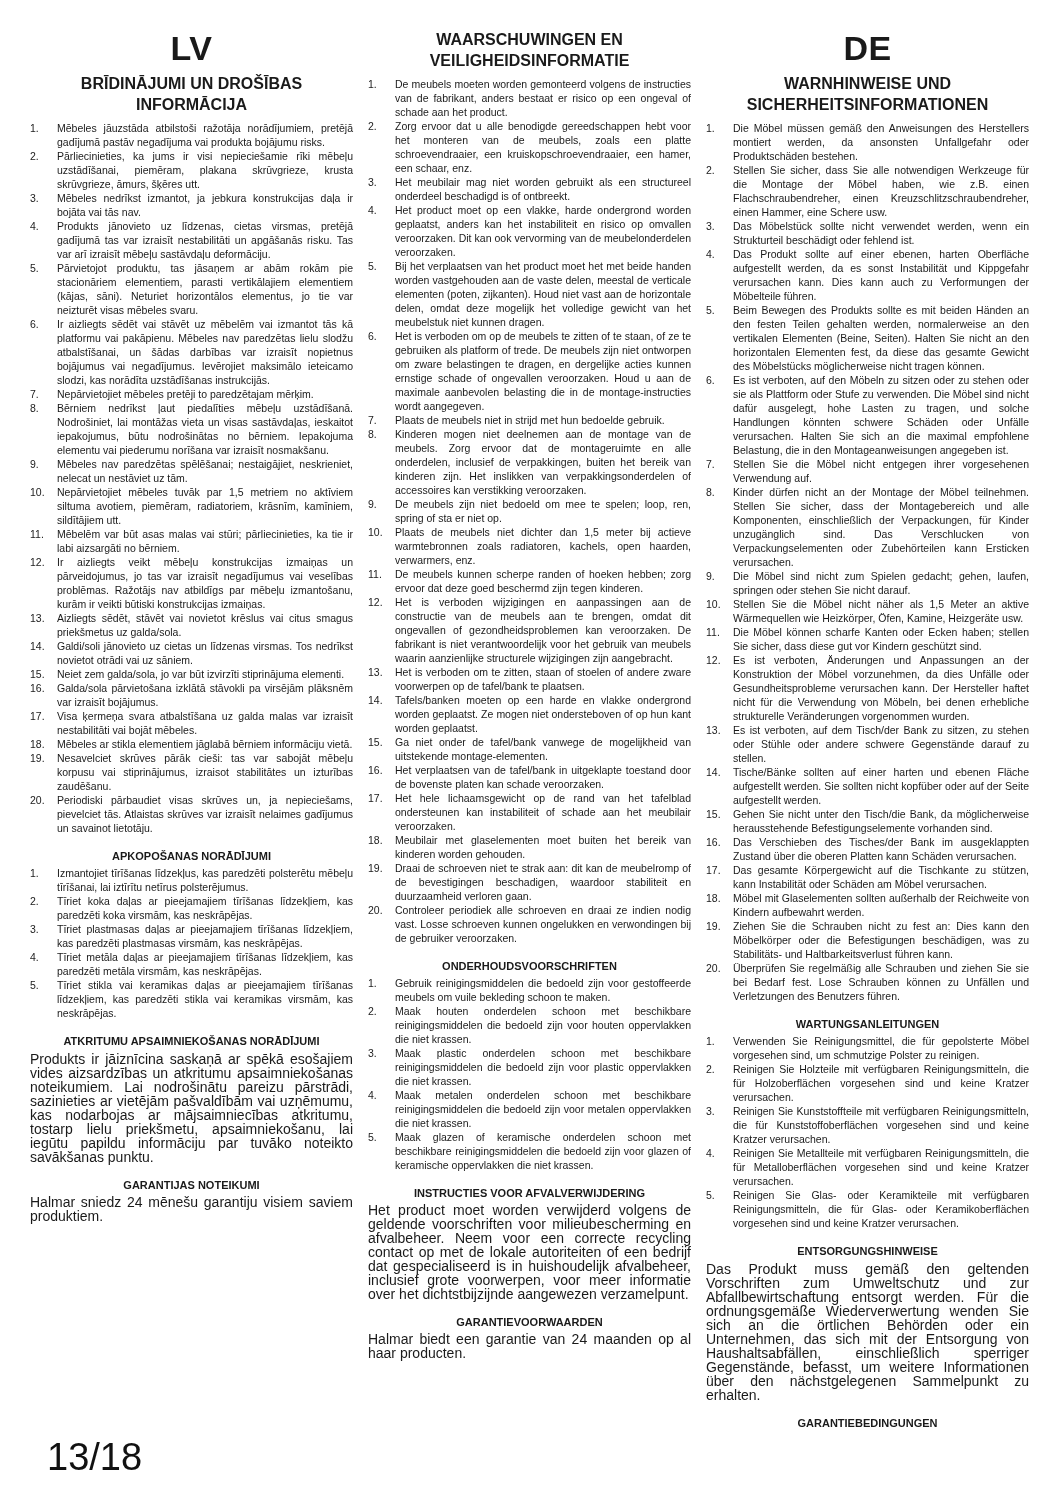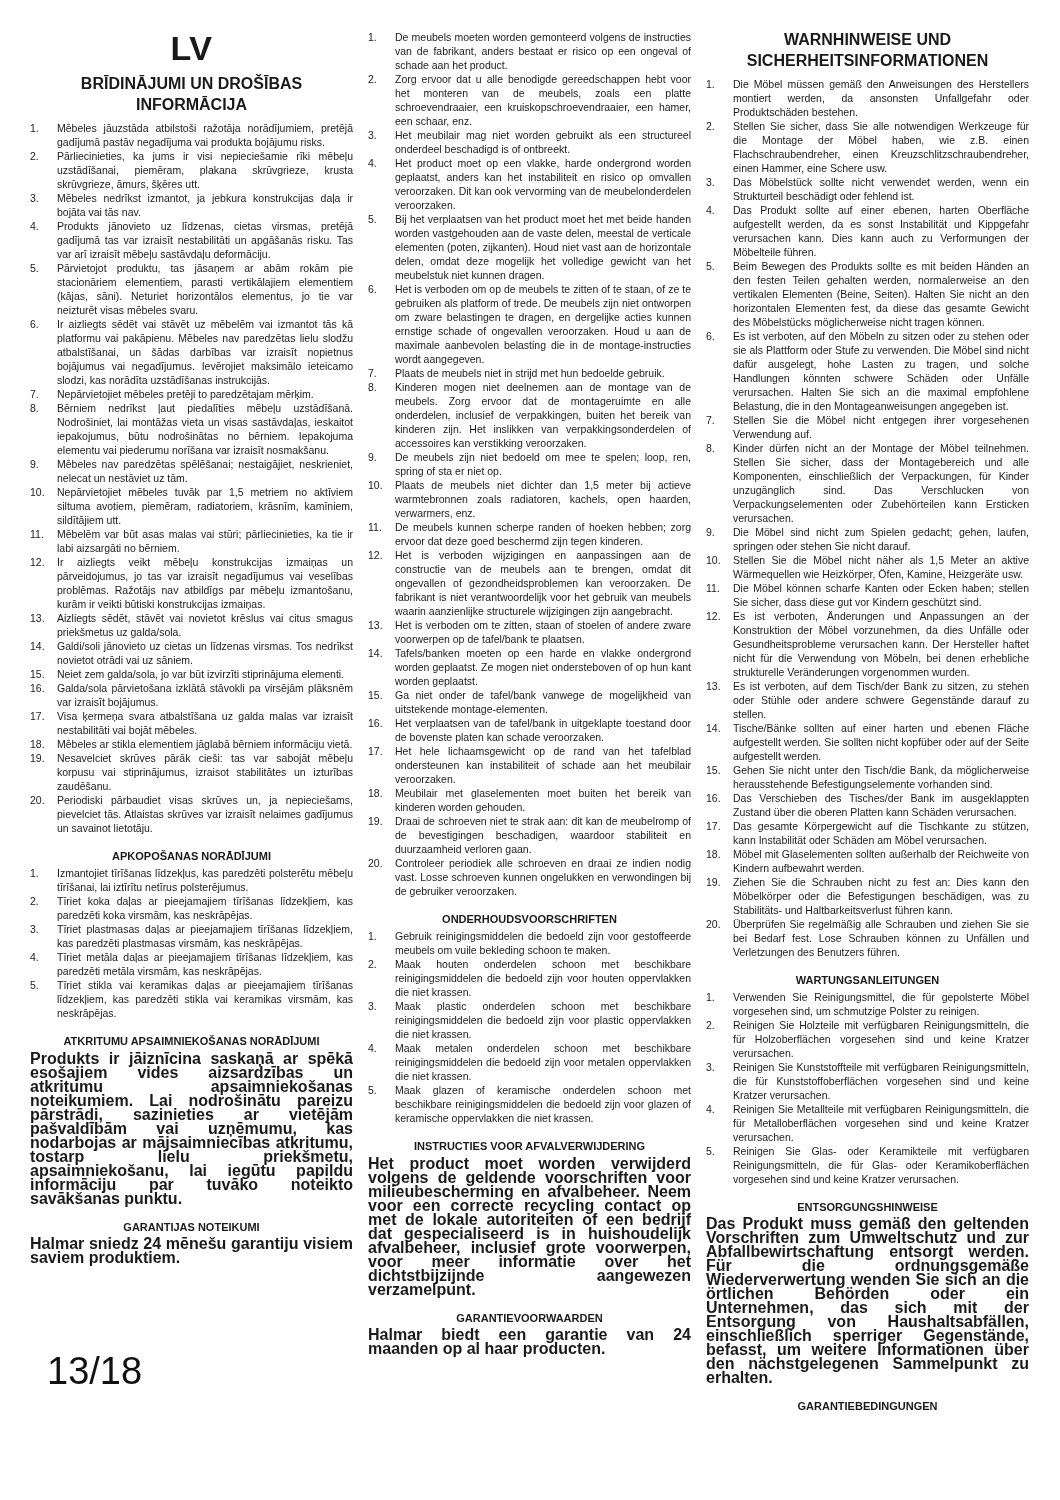--- a/index.html
+++ b/index.html
@@ -28,23 +28,23 @@
   }
   .num-list { list-style: none; }
   .num-item { display: flex; }
   .num {
     flex: 0 0 27px; font-size: 10.5px; line-height: 14px;
   }
   .txt {
     flex: 1; font-size: 10.5px; line-height: 14px;
     text-align: justify;
   }
-  .para { font-size: 16px; line-height: 14px; text-align: justify; font-weight: bold; }
+  .para { font-size: 14px; line-height: 14px; text-align: justify; }
   .page-number {
-    position: absolute; left: 47px; top: 1350px;
+    position: absolute; left: 47px; top: 1436px;
     font-size: 38px; font-weight: 400; color: #111;
   }
 </style>
 </head>
 <body>
 
 <div class="page">
   <div class="columns" id="columns-root">
       <section class="column">
         <h1 class="lang-title">LV</h1>
@@ -153,20 +153,21 @@
             <span class="num">5.</span>
             <span class="txt">Tīriet stikla vai keramikas daļas ar pieejamajiem tīrīšanas līdzekļiem, kas paredzēti stikla vai keramikas virsmām, kas neskrāpējas.</span>
           </li>
         </ol>
         <h3 class="sub-heading">ATKRITUMU APSAIMNIEKOŠANAS NORĀDĪJUMI</h3>
         <p class="para">Produkts ir jāiznīcina saskaņā ar spēkā esošajiem vides aizsardzības un atkritumu apsaimniekošanas noteikumiem. Lai nodrošinātu pareizu pārstrādi, sazinieties ar vietējām pašvaldībām vai uzņēmumu, kas nodarbojas ar mājsaimniecības atkritumu, tostarp lielu priekšmetu, apsaimniekošanu, lai iegūtu papildu informāciju par tuvāko noteikto savākšanas punktu.</p>
         <h3 class="sub-heading">GARANTIJAS NOTEIKUMI</h3>
         <p class="para">Halmar sniedz 24 mēnešu garantiju visiem saviem produktiem.</p>
       </section>
       <section class="column">
+        <h2 class="main-heading">WAARSCHUWINGEN EN VEILIGHEIDSINFORMATIE</h2>
         <ol class="num-list">
           <li class="num-item">
             <span class="num">1.</span>
             <span class="txt">De meubels moeten worden gemonteerd volgens de instructies van de fabrikant, anders bestaat er risico op een ongeval of schade aan het product.</span>
           </li>
           <li class="num-item">
             <span class="num">2.</span>
             <span class="txt">Zorg ervoor dat u alle benodigde gereedschappen hebt voor het monteren van de meubels, zoals een platte schroevendraaier, een kruiskopschroevendraaier, een hamer, een schaar, enz.</span>
           </li>
           <li class="num-item">
@@ -264,20 +265,21 @@
             <span class="num">5.</span>
             <span class="txt">Maak glazen of keramische onderdelen schoon met beschikbare reinigingsmiddelen die bedoeld zijn voor glazen of keramische oppervlakken die niet krassen.</span>
           </li>
         </ol>
         <h3 class="sub-heading">INSTRUCTIES VOOR AFVALVERWIJDERING</h3>
         <p class="para">Het product moet worden verwijderd volgens de geldende voorschriften voor milieubescherming en afvalbeheer. Neem voor een correcte recycling contact op met de lokale autoriteiten of een bedrijf dat gespecialiseerd is in huishoudelijk afvalbeheer, inclusief grote voorwerpen, voor meer informatie over het dichtstbijzijnde aangewezen verzamelpunt.</p>
         <h3 class="sub-heading">GARANTIEVOORWAARDEN</h3>
         <p class="para">Halmar biedt een garantie van 24 maanden op al haar producten.</p>
       </section>
       <section class="column">
+        <h1 class="lang-title">DE</h1>
         <h2 class="main-heading">WARNHINWEISE UND SICHERHEITSINFORMATIONEN</h2>
         <ol class="num-list">
           <li class="num-item">
             <span class="num">1.</span>
             <span class="txt">Die Möbel müssen gemäß den Anweisungen des Herstellers montiert werden, da ansonsten Unfallgefahr oder Produktschäden bestehen.</span>
           </li>
           <li class="num-item">
             <span class="num">2.</span>
             <span class="txt">Stellen Sie sicher, dass Sie alle notwendigen Werkzeuge für die Montage der Möbel haben, wie z.B. einen Flachschraubendreher, einen Kreuzschlitzschraubendreher, einen Hammer, eine Schere usw.</span>
           </li>

